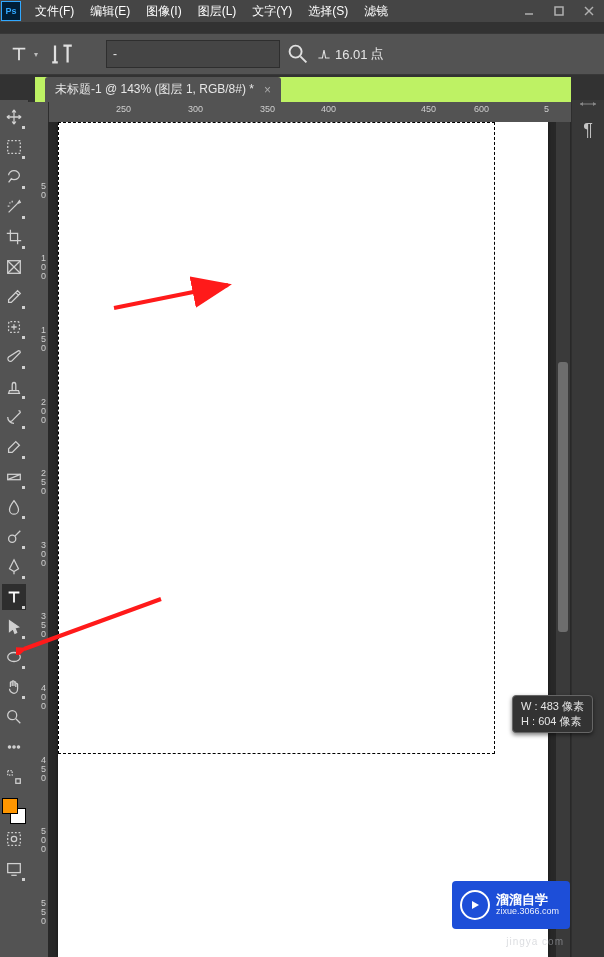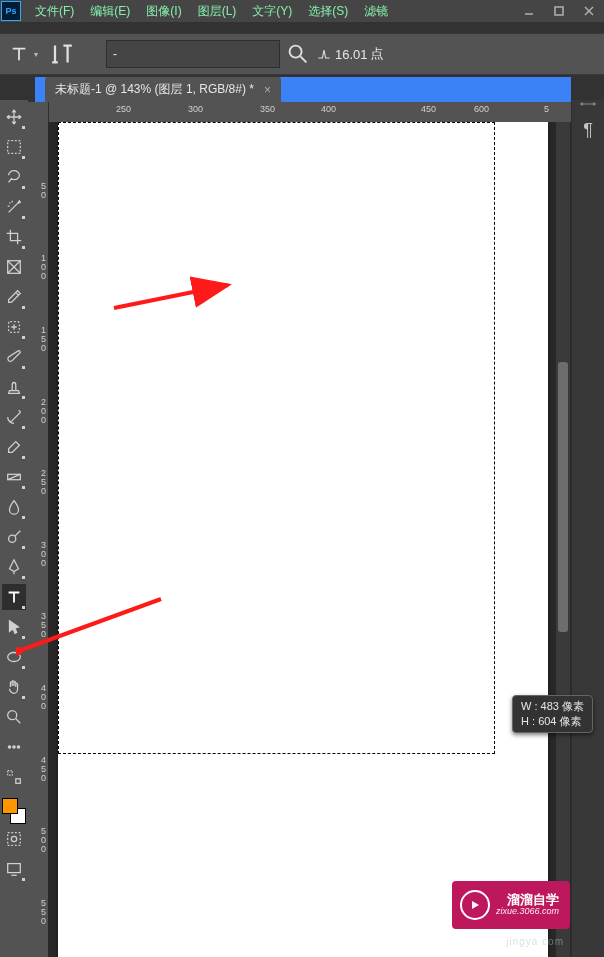--- a/index.html
+++ b/index.html
@@ -32,21 +32,21 @@
     justify-content: center;
     font-size: 9px;
     font-weight: bold;
     margin: 1px 6px 1px 1px;
     border: 1px solid #31a8ff;
   }
   .menu-item {
     padding: 0 8px;
     line-height: 22px;
     cursor: default;
-    color: #86efac;
+    color: #ffffff;
   }
   .win-controls {
     position: absolute;
     right: 0; top: 0;
     display: flex;
   }
   .win-btn {
     width: 30px; height: 22px;
     display: flex;
     align-items: center;
@@ -115,21 +115,21 @@
     margin-left: 6px;
     color: #e6e6e6;
     font-size: 13px;
   }
 
   
   .tabbar {
     position: absolute;
     top: 77px; left: 35px; right: 33px;
     height: 25px;
-    background: #3b82f6;
+    background: #bef264;
     display: flex;
     align-items: flex-end;
   }
   .tab {
     background: #535353;
     color: #e6e6e6;
     font-size: 12px;
     padding: 4px 10px;
     display: flex;
     align-items: center;
@@ -276,39 +276,38 @@
   .arrow-svg {
     position: absolute;
     pointer-events: none;
   }
 
   
   .watermark-badge {
     position: absolute;
     bottom: 28px; right: 34px;
     width: 118px; height: 48px;
-    background: #be185d;
+    background: #1d4ed8;
     border-radius: 4px;
     display: flex;
     align-items: center;
     padding: 0 8px;
     color: #fff;
     font-size: 12px;
     box-sizing: border-box;
-    text-align: right;
   }
   .watermark-badge .play {
     width: 26px; height: 26px;
     border: 2px solid #fff; border-radius: 50%;
     display:flex;align-items:center;justify-content:center;
     margin-right: 6px;
   }
   .watermark-badge .txt { display:flex; flex-direction:column; line-height:1.1; }
   .watermark-badge .brand { font-size:13px; font-weight:bold; }
-  .watermark-badge .url { font-size:9px; opacity:0.9;font-style:italic; }
+  .watermark-badge .url { font-size:9px; opacity:0.9; }
   .watermark-text {
     position:absolute;
     bottom: 10px; right: 40px;
     color: #b9bcc3;
     font-size: 10px;
     opacity: 0.5;
     letter-spacing: 1px;
   }
 </style>
 </head>

